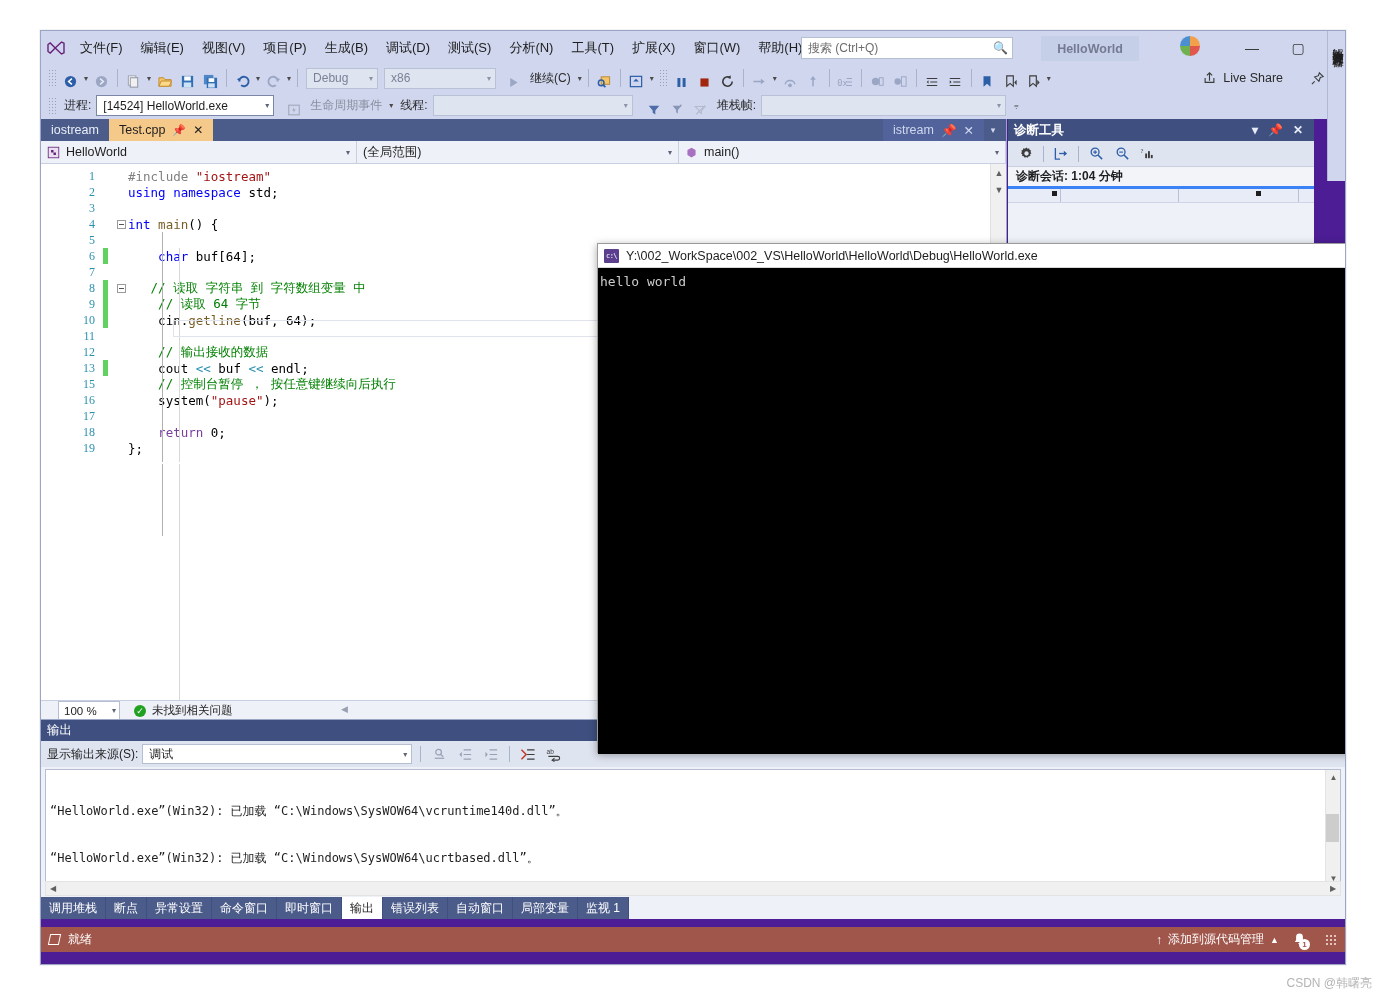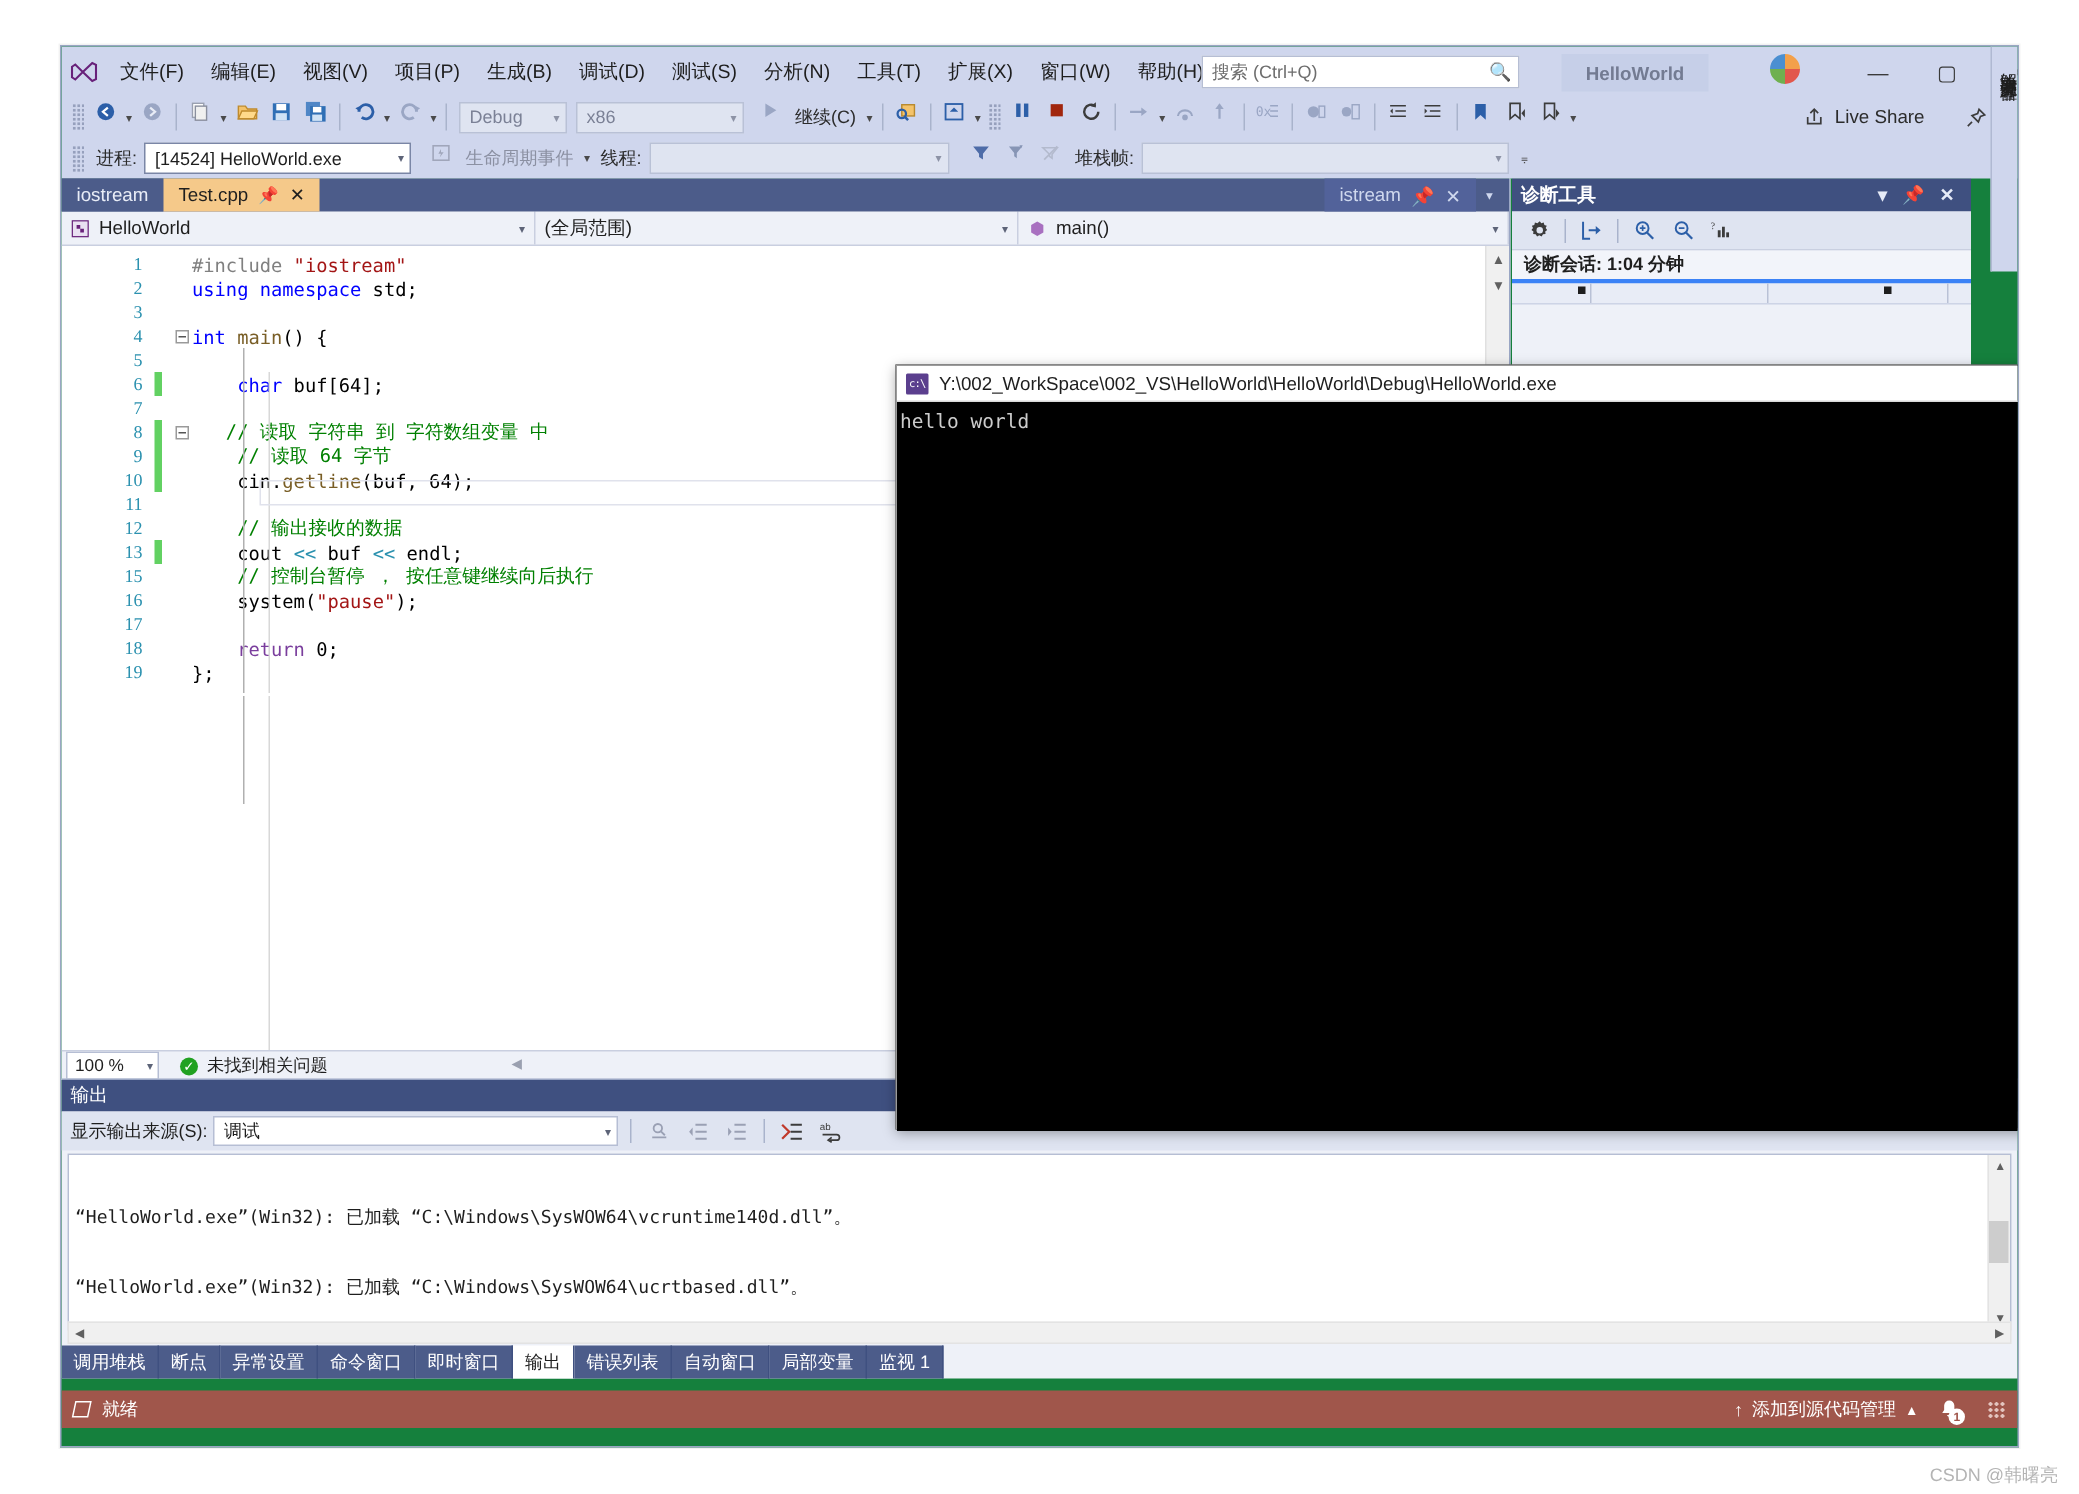--- a/index.html
+++ b/index.html
@@ -8,21 +8,21 @@
     font-family:"Liberation Sans", sans-serif;
     font-size:12px;
     background:#ffffff;
     color:#1e1e1e;
   }
   #root{ position:relative; width:1386px; height:996px; background:#fff; }
 
   
   .vs-window{
     position:absolute; left:40px; top:30px; width:1306px; height:935px;
-    background:#15803d; border:1px solid #9aa6c4;
+    background:#4c1d95; border:1px solid #9aa6c4;
     box-shadow:0 0 0 1px rgba(0,0,0,.05);
     overflow:hidden;
   }
 
   
   .titlebar{
     height:33px; background:#cfd6ed; display:flex; align-items:center;
     position:relative;
   }
   .vs-logo{ width:30px; display:flex; align-items:center; justify-content:center; }
@@ -64,21 +64,21 @@
   .toolbar2{
     height:27px; background:#cfd6ed; display:flex; align-items:center;
     padding-left:4px; position:relative;
   }
   .grip{
     width:8px; height:18px; margin:0 3px;
     background-image:radial-gradient(#8c96b4 40%, transparent 41%);
     background-size:3px 3px; opacity:.85;
   }
   .tb-btn{
-    height:22px; min-width:23px; display:flex; align-items:flex-start;
+    height:22px; min-width:23px; display:flex; align-items:flex-end;
     justify-content:center; padding:0 2px; color:#3c3c3c; font-size:13px;
   }
   .tb-sep{ width:1px; height:18px; background:#a9b3cc; margin:0 4px; }
   .caret{ font-size:8px; color:#4a4a4a; padding:0 2px; }
   .combo{
     height:21px; background:#dfe4f1; border:1px solid #b9c1d6; color:#7b8196;
     display:flex; align-items:center; padding:0 4px 0 6px; font-size:12px;
     justify-content:space-between;
   }
   .combo .cv{ white-space:nowrap; overflow:hidden; }
@@ -686,21 +686,21 @@
 
           <div class="cur-line-box" style="top:156px;"></div>
 
           <div class="code-scroll-top">
             <div class="sb-up">▲</div>
             <div class="sb-dn">▼</div>
           </div>
         </div>
 
         <div class="editor-status">
-          <div class="zoom-combo" style="margin-left:3px;">
+          <div class="zoom-combo" style="margin-left:17px;">
             <span>100 %</span>
             <span style="font-size:8px;color:#5d6478;">▾</span>
           </div>
           <div class="ok-dot">✓</div>
           <div>未找到相关问题</div>
           <div class="hscroll">
             <div class="hs-left">◀</div>
           </div>
           <div style="position:absolute;right:180px;display:flex;gap:22px;color:#1e1e1e;">
             <span>行: 11</span>

